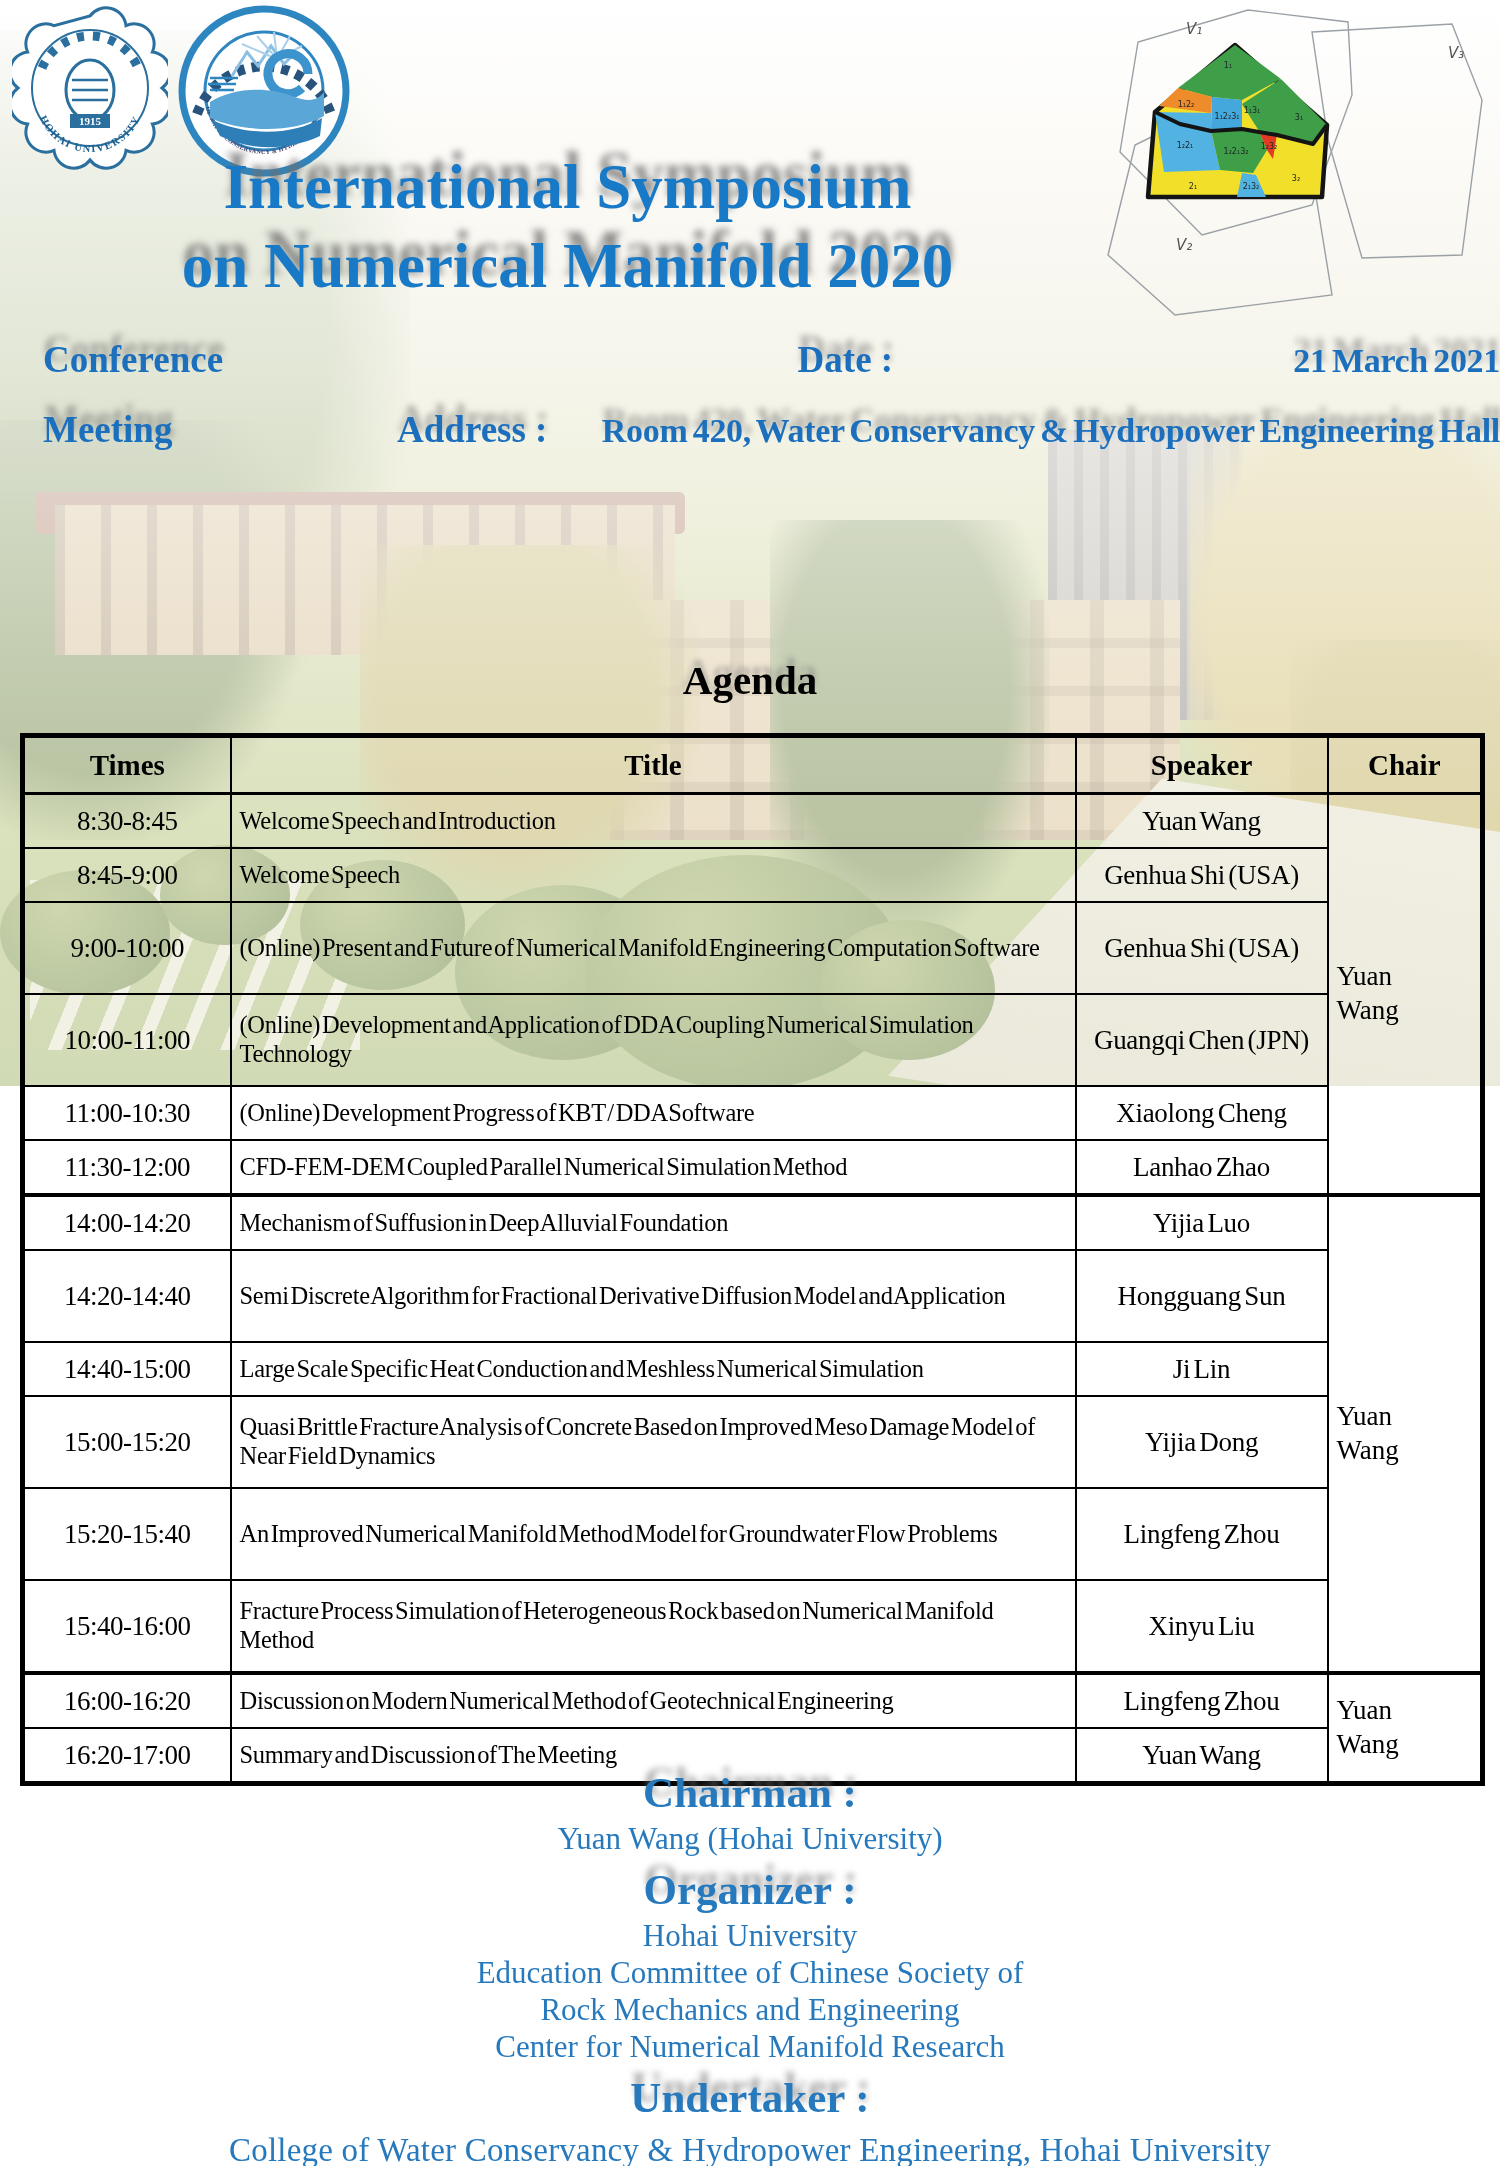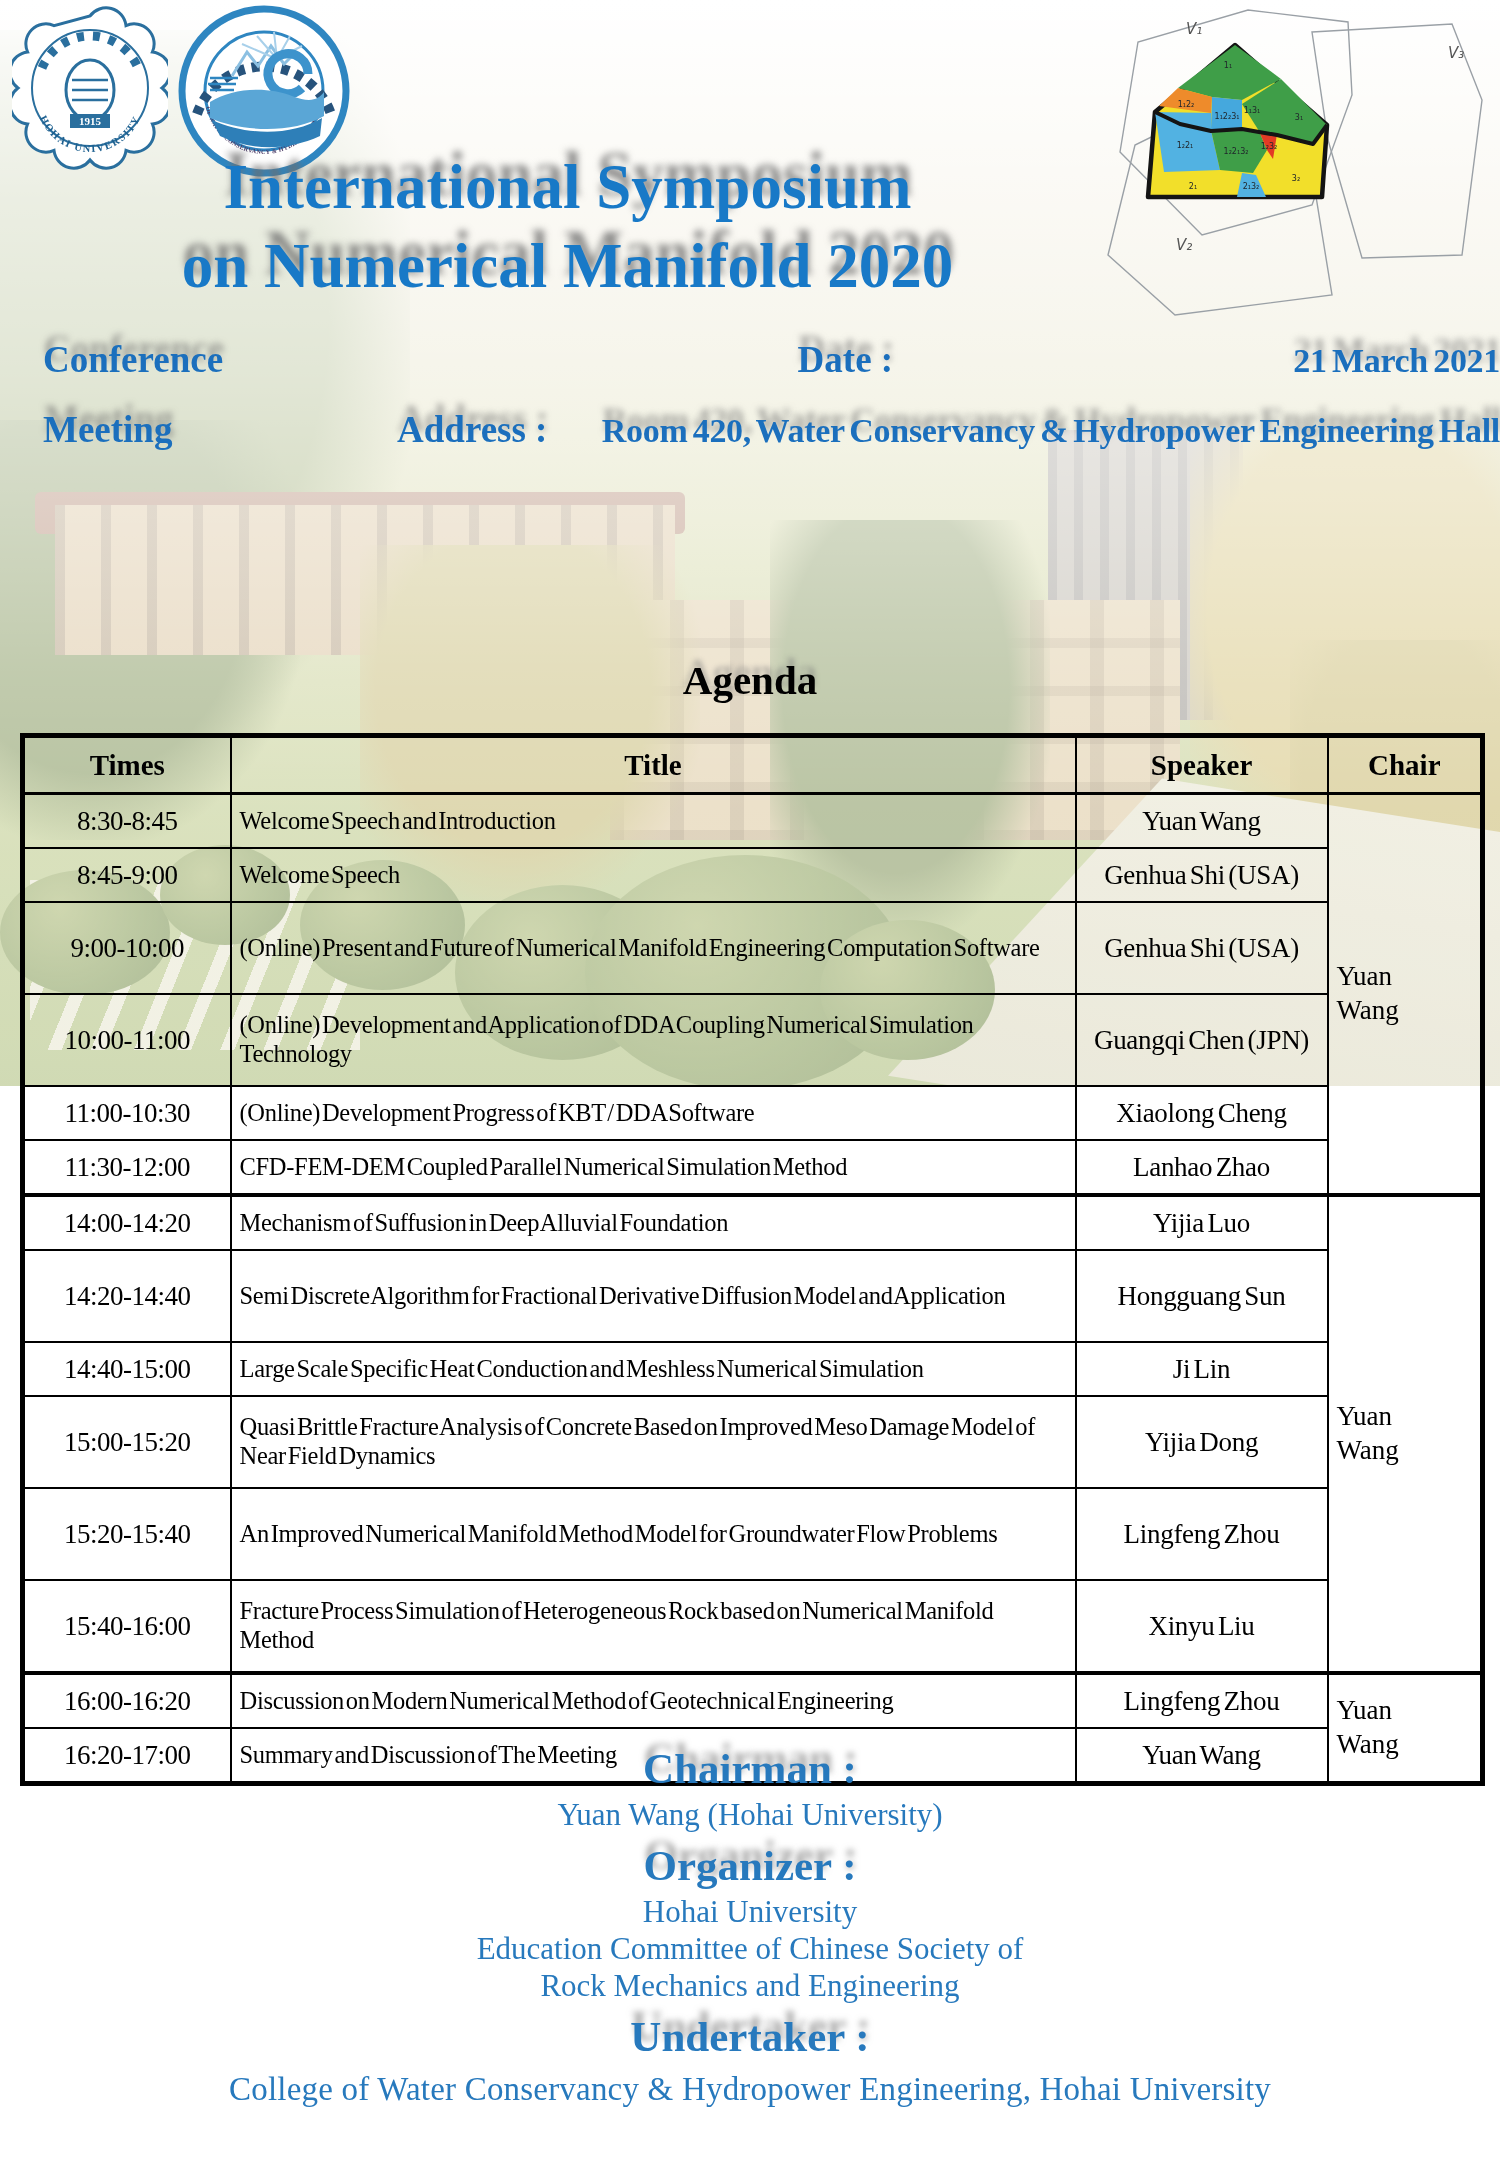--- a/index.html
+++ b/index.html
@@ -65,21 +65,21 @@
   .agenda td.title{font-size:24.5px;text-align:left;letter-spacing:-.3px;word-spacing:-4px;line-height:1.17;}
   .agenda td.speaker{font-size:27px;text-align:center;word-spacing:-3px;letter-spacing:-.3px;}
   .agenda td.chair{font-size:27px;text-align:left;white-space:pre-line;line-height:1.25;margin-left:36px;}
   .agenda tr.short td{height:48px;}
   .agenda tr.tall td{height:86px;}
   .agenda tr.section-break td{border-top:4px solid #000;}
   .col-times{width:208px;} .col-title{width:845px;} .col-speaker{width:252px;} .col-chair{width:155px;}
 
   
   .footer{position:absolute;left:0;top:1742px;width:1500px;text-align:center;color:#2779bd;}
-  .f-head{font-size:43px;font-weight:bold;line-height:54px;}
+  .f-head{font-size:43px;font-weight:bold;line-height:54px;margin-top:24px;}
   .f-line{font-size:31px;line-height:37px;}
   .f-gap{margin-top:6px;}
   .f-last{font-size:33px;line-height:50px;letter-spacing:.2px;}
   svg text{font-family:"Liberation Serif",serif;}
   svg text.ds{font-family:"DejaVu Sans",sans-serif;}
 </style>
 </head>
 <body>
 
 <div class="campus">
@@ -294,15 +294,16 @@
     </tbody>
 </table>
 
 <div class="footer">
   <div class="f-head sh-med">Chairman :</div>
   <div class="f-line">Yuan Wang (Hohai University)</div>
   <div class="f-head sh-med f-gap">Organizer :</div>
   <div class="f-line">Hohai University</div>
   <div class="f-line">Education Committee of Chinese Society of</div>
   <div class="f-line">Rock Mechanics and Engineering</div>
+  <div class="f-line">Center for Numerical Manifold Research</div>
   <div class="f-head sh-med f-gap">Undertaker :</div>
   <div class="f-last">College of Water Conservancy &amp; Hydropower Engineering, Hohai University</div>
 </div>
 
 </body></html>

